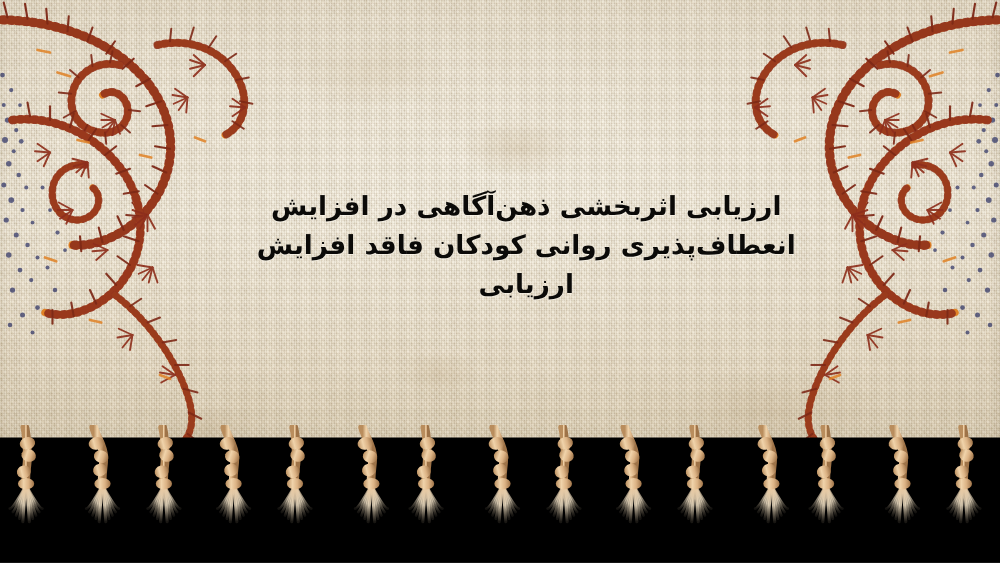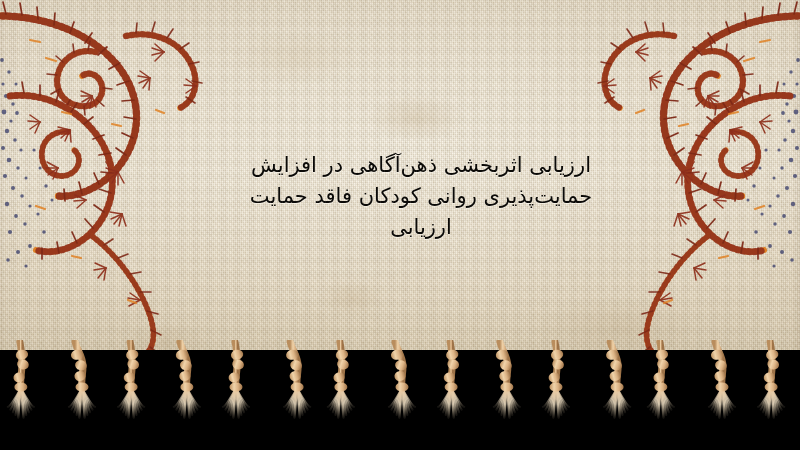--- a/index.html
+++ b/index.html
@@ -80,21 +80,21 @@
   
   .title-block{
     position:absolute;
     left:0; right:0; top:150px;
     text-align:center;
     z-index:6;
   }
   .title-line{
     display:block;
     color:#0b0a08;
-    font-weight:normal;
+    font-weight:bold;
     font-size:21px;
     line-height:31px;
     letter-spacing:.2px;
     text-shadow:0 1px 0 rgba(255,252,242,.55);
     white-space:nowrap;
     direction:rtl;
     margin-left:42px;
   }
 
   
@@ -594,21 +594,21 @@
             <path d="M112 124 l9 2"></path>
           <path d="M156 110 l8 3"></path>
             <path d="M128 300 l8 3"></path>
         </g>
       </g>
     </svg>
   </div>
 
   <div class="title-block">
     <span class="title-line">ارزیابی اثربخشی ذهن‌آگاهی در افزایش</span>
-    <span class="title-line">حمایت‌پذیری روانی کودکان فاقد حمایت</span>
+    <span class="title-line">انعطاف‌پذیری روانی کودکان فاقد افزایش</span>
     <span class="title-line">ارزیابی</span>
   </div>
 
   <div class="fringe">
     <svg viewBox="0 0 800 110" preserveAspectRatio="none" aria-hidden="true">
       <defs>
         <linearGradient id="cordG" x1="0" y1="0" x2="1" y2="0">
           <stop offset="0%" stop-color="#b98d5d"></stop>
           <stop offset="35%" stop-color="#f0d3aa"></stop>
           <stop offset="65%" stop-color="#dcb385"></stop>

